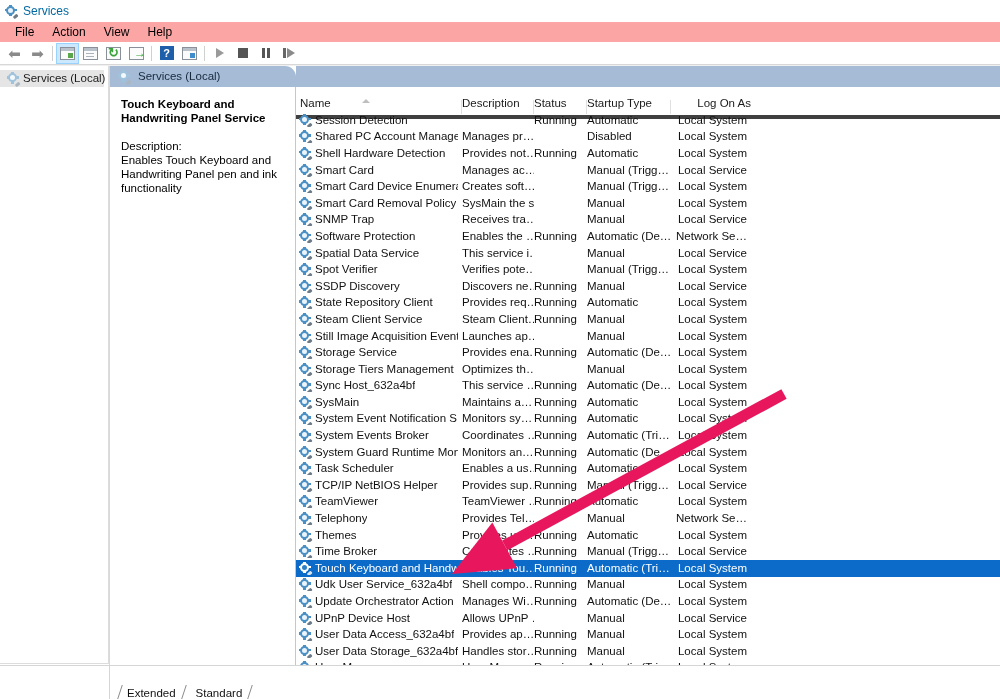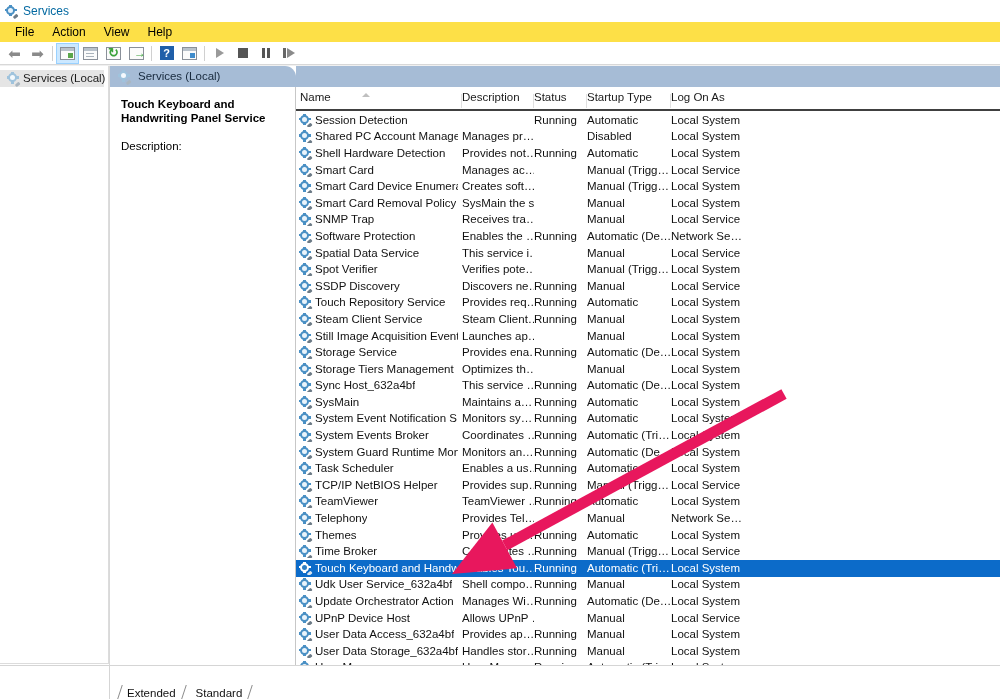--- a/index.html
+++ b/index.html
@@ -76,21 +76,21 @@
   .gear.white .ring { border-color: #ffffff; background: #2f7fc4; }
   .gear.white .tooth { background: #ffffff; }
   .gear.white .hdl { background: #dde6ee; }
   .gear.pale .ring { border-color: #9fc3dd; background: #f4f9fd; }
   .gear.pale .tooth { background: #9fc3dd; }
   .gear.pale .hdl { background: #aab6c0; }
 
   
   .menubar {
     height: 20px;
-    background: #fde047;
+    background: #fca5a5;
     display: flex;
     align-items: center;
     padding-left: 6px;
   }
   .menubar .mi {
     font-size: 12px;
     color: #000000;
     padding: 2px 9px;
     line-height: 13px;
     cursor: default;
@@ -358,23 +358,23 @@
     position: absolute;
     left: 186px;
     top: 21px;
     right: 0;
     bottom: 34px;
     background: #ffffff;
     overflow: hidden;
   }
   .lv-header {
     position: relative;
-    height: 24px;
+    height: 32px;
     background: #ffffff;
-    border-bottom: 2px solid #404040;
+    border-bottom: 4px solid #404040;
     display: flex;
     align-items: flex-end;
   }
   .lv-header .th {
     font-size: 11.5px;
     color: #1b1b1b;
     line-height: 13px;
     padding-bottom: 5px;
     position: relative;
     white-space: nowrap;
@@ -420,21 +420,21 @@
     overflow: hidden;
     text-overflow: clip;
     white-space: nowrap;
     padding-right: 4px;
   }
   .c-name  { width: 166px; display: flex; align-items: center; gap: 4px; padding-left: 4px; }
   .c-name .nm { overflow: hidden; white-space: nowrap; }
   .c-desc  { width: 72px; }
   .c-stat  { width: 53px; }
   .c-start { width: 84px; }
-  .c-logon { width: 80px; }
+  .c-logon { width: 80px; text-align: right; }
 
   
   .bottom-tabs {
     position: absolute;
     left: 110px;
     right: 0;
     bottom: 0;
     height: 34px;
     background: #ffffff;
     border-top: 1px solid #d5d5d5;
@@ -587,20 +587,21 @@
               <span class="tooth t4"></span>
             <span class="hdl"></span>
           </span>
           <span class="lbl">Services (Local)</span>
         </div>
       </div>
 
       <div class="desc-pane">
         <div class="desc-title">Touch Keyboard and Handwriting Panel Service</div>
         <div class="desc-label">Description:</div>
+        <div class="desc-body">Enables Touch Keyboard and Handwriting Panel pen and ink functionality</div>
       </div>
 
       <div class="listview">
         <div class="lv-header">
           <div class="th c-name">
             <span>Name</span>
             <span class="sort-caret"></span>
           </div>
           <div class="th c-desc">Description</div>
           <div class="th c-stat">Status</div>
@@ -798,21 +799,21 @@
             <div class="lv-row">
               <div class="cell c-name">
                 <span class="gear sm">
                   <span class="ring"></span>
                   <span class="tooth t1"></span>
                   <span class="tooth t2"></span>
                   <span class="tooth t3"></span>
                   <span class="tooth t4"></span>
                   <span class="hdl"></span>
                 </span>
-                <span class="nm">Touch Repository Service</span>
+                <span class="nm">State Repository Client</span>
               </div>
               <div class="cell c-desc">Provides req…</div>
               <div class="cell c-stat">Running</div>
               <div class="cell c-start">Automatic</div>
               <div class="cell c-logon">Local System</div>
             </div>
             <div class="lv-row">
               <div class="cell c-name">
                 <span class="gear sm">
                   <span class="ring"></span>

